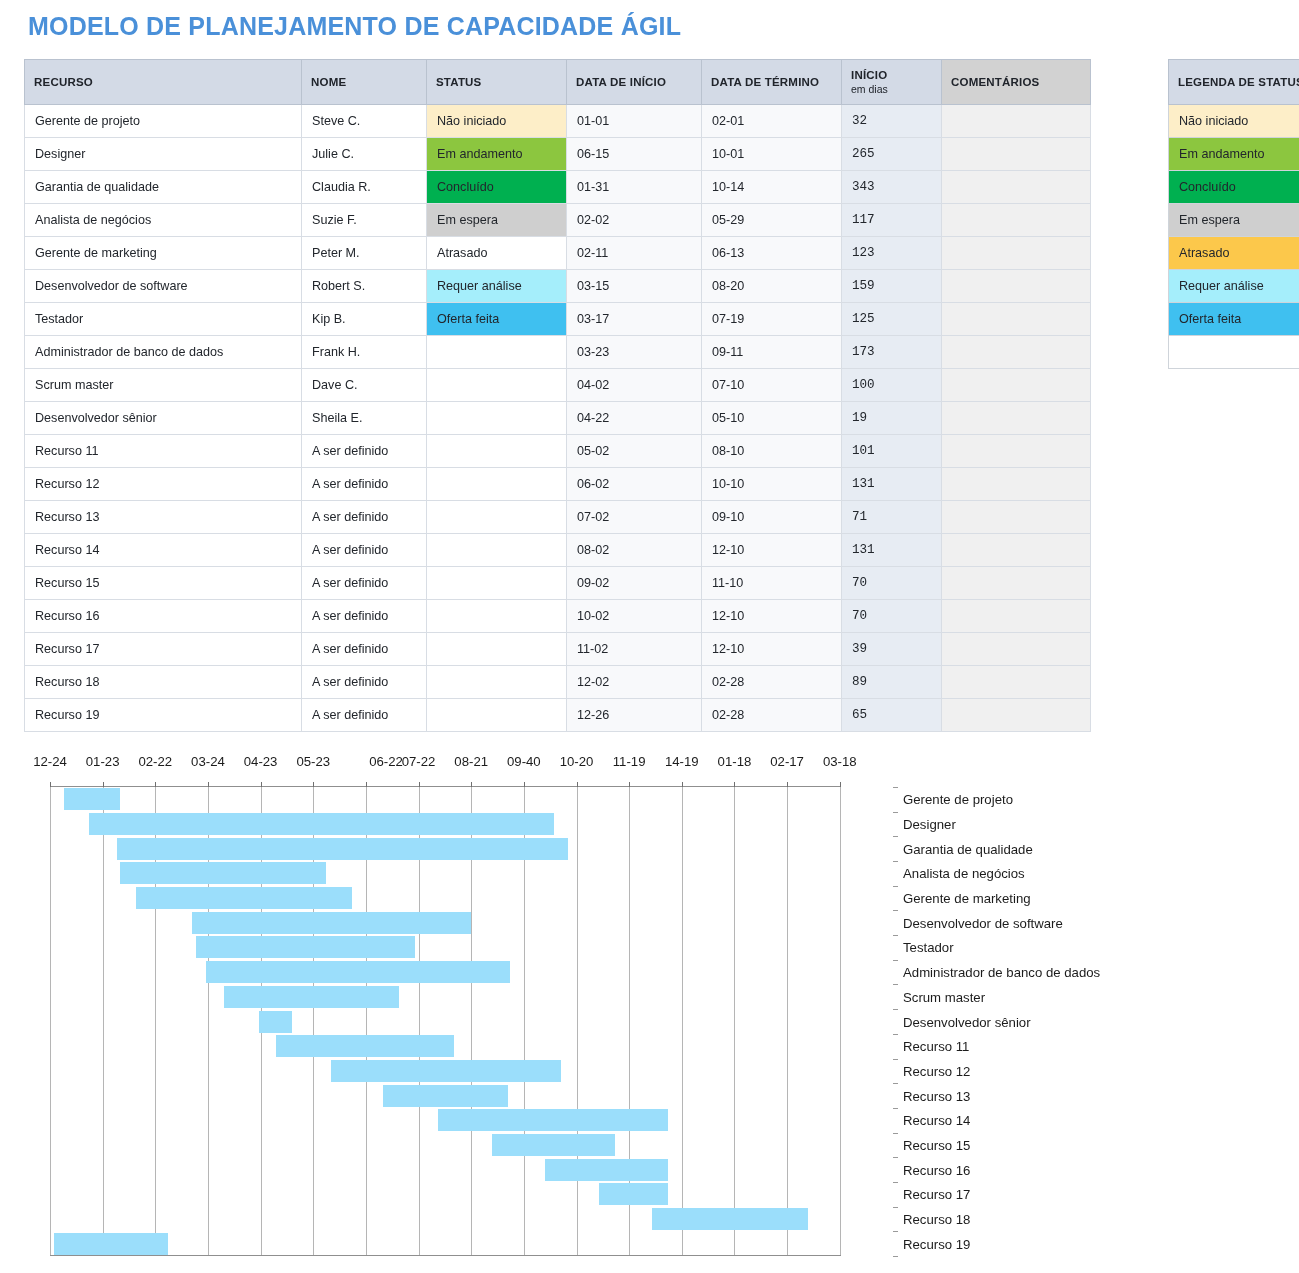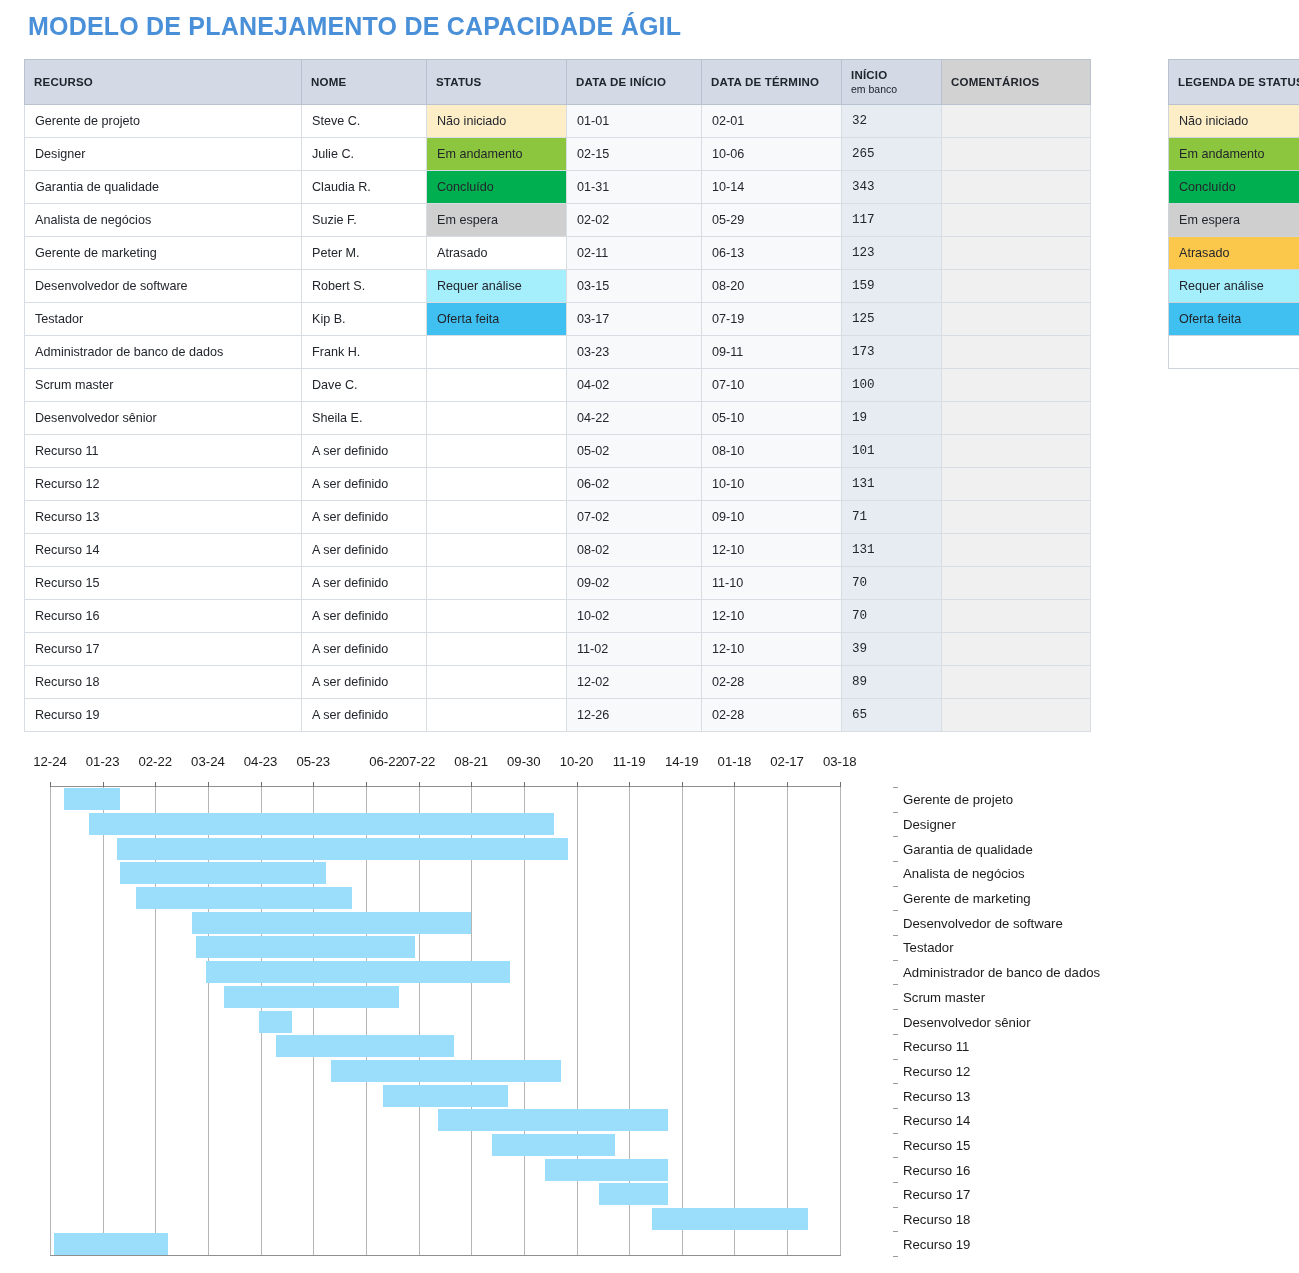--- a/index.html
+++ b/index.html
@@ -152,40 +152,40 @@
       <col class="c-duracao">
       <col class="c-coment">
   </colgroup>
   <thead>
     <tr>
       <th>RECURSO</th>
       <th>NOME</th>
       <th>STATUS</th>
       <th>DATA DE INÍCIO</th>
       <th>DATA DE TÉRMINO</th>
-      <th><span>INÍCIO</span><span class="sub">em banco</span></th>
+      <th><span>INÍCIO</span><span class="sub">em dias</span></th>
       <th class="th-coment">COMENTÁRIOS</th>
     </tr>
   </thead>
   <tbody id="main-tbody">
       <tr>
         <td>Gerente de projeto</td>
         <td>Steve C.</td>
         <td class="cell-status" style="background: rgb(253, 238, 200);">Não iniciado</td>
         <td class="cell-date">01-01</td>
         <td class="cell-date">02-01</td>
         <td class="cell-dur">32</td>
         <td class="cell-com"></td>
       </tr>
       <tr>
         <td>Designer</td>
         <td>Julie C.</td>
         <td class="cell-status" style="background: rgb(140, 198, 63);">Em andamento</td>
-        <td class="cell-date">02-15</td>
-        <td class="cell-date">10-06</td>
+        <td class="cell-date">06-15</td>
+        <td class="cell-date">10-01</td>
         <td class="cell-dur">265</td>
         <td class="cell-com"></td>
       </tr>
       <tr>
         <td>Garantia de qualidade</td>
         <td>Claudia R.</td>
         <td class="cell-status" style="background: rgb(0, 176, 80);">Concluído</td>
         <td class="cell-date">01-31</td>
         <td class="cell-date">10-14</td>
         <td class="cell-dur">343</td>
@@ -376,21 +376,21 @@
   <div id="gantt-axis-labels">
       <span style="left: 50px;">12-24</span>
       <span style="left: 102.65px;">01-23</span>
       <span style="left: 155.3px;">02-22</span>
       <span style="left: 207.95px;">03-24</span>
       <span style="left: 260.6px;">04-23</span>
       <span style="left: 313.25px;">05-23</span>
       <span style="left: 386px;">06-22</span>
       <span style="left: 418.55px;">07-22</span>
       <span style="left: 471.2px;">08-21</span>
-      <span style="left: 523.85px;">09-30</span>
+      <span style="left: 523.85px;">09-40</span>
       <span style="left: 576.5px;">10-20</span>
       <span style="left: 629.15px;">11-19</span>
       <span style="left: 681.8px;">14-19</span>
       <span style="left: 734.45px;">01-18</span>
       <span style="left: 787.1px;">02-17</span>
       <span style="left: 839.75px; text-align: center;">03-18</span>
     </div>
   <div id="plot">
       <div class="gridline" style="left: 0px;"></div>
       <div class="tick-top" style="left: 0px;"></div>

